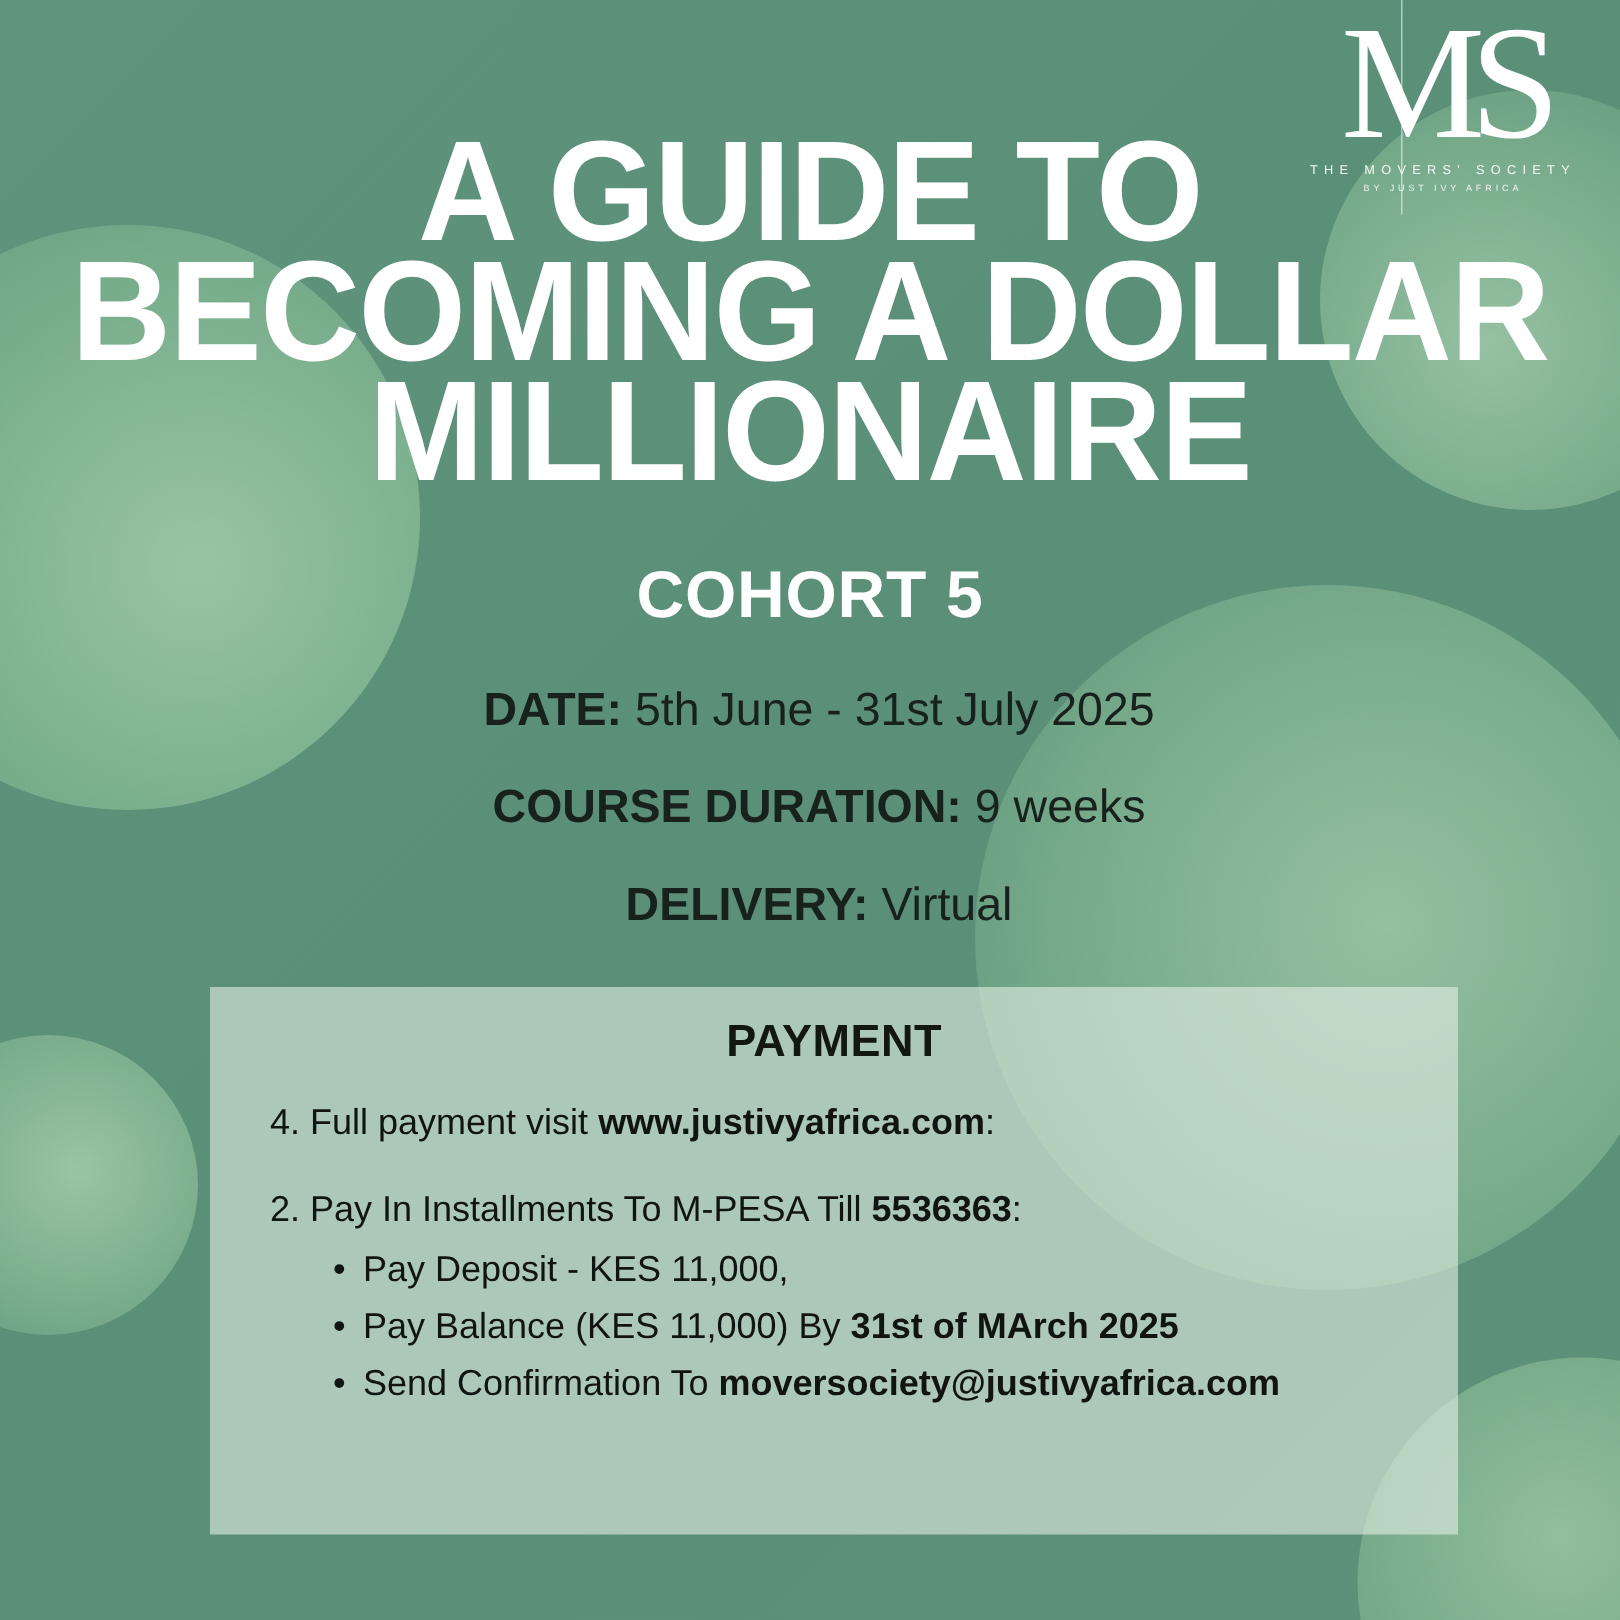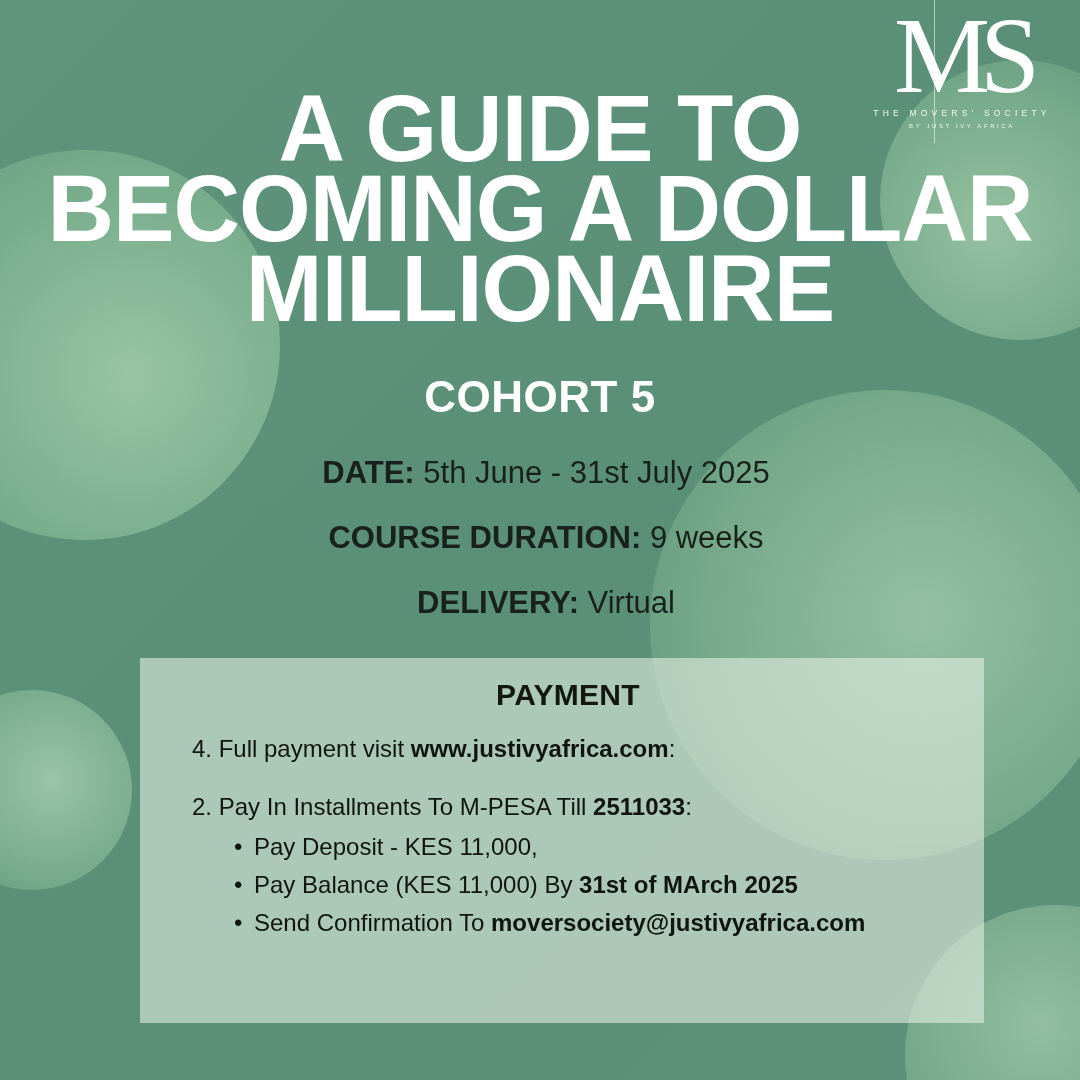--- a/index.html
+++ b/index.html
@@ -77,21 +77,20 @@
     position:absolute;left:0;top:455px;width:1080px;text-align:center;
     color:#18211c;
   }
   .detail-row{font-size:31px;line-height:35px;margin-bottom:30px;}
   .detail-row .k{font-weight:bold;margin-left:12px;}
   .detail-row .v{font-weight:normal;}
   
   .panel{
     position:absolute;left:140px;top:658px;width:832px;height:365px;
     background:rgba(226,238,226,.60);
-    padding-left:12px;
   }
   .panel-title{
     text-align:center;color:#12180f;font-weight:bold;
     font-size:30px;margin-top:20px;letter-spacing:.3px;
   }
   .pay-block{margin-top:22px;padding-left:40px;color:#111511;}
   .pay-line{font-size:24px;line-height:30px;margin-left:0;}
   .pay-line .b{font-weight:bold;}
   .bullets{list-style:none;margin:6px 0 0 0;padding:0;}
   .bullets li{
@@ -151,21 +150,21 @@
   </div>
 
   <div class="panel">
     <div class="panel-title">PAYMENT</div>
 
     <div class="pay-block">
       <div class="pay-line"><span>4. Full payment visit </span><span class="b">www.justivyafrica.com</span><span>:</span></div>
 
       <div class="gap"></div>
 
-      <div class="pay-line block2"><span>2. Pay In Installments To M-PESA Till </span><span class="b">2511033</span><span>:</span></div>
+      <div class="pay-line block2"><span>2. Pay In Installments To M-PESA Till </span><span class="b">5536363</span><span>:</span></div>
       <ul class="bullets">
         <li><span>Pay Deposit - KES 11,000,</span><span class="b"></span></li>
         <li><span>Pay Balance (KES 11,000) By </span><span class="b">31st of MArch 2025</span></li>
         <li><span>Send Confirmation To </span><span class="b">moversociety@justivyafrica.com</span></li>
       </ul>
     </div>
   </div>
 
 </div>
 

